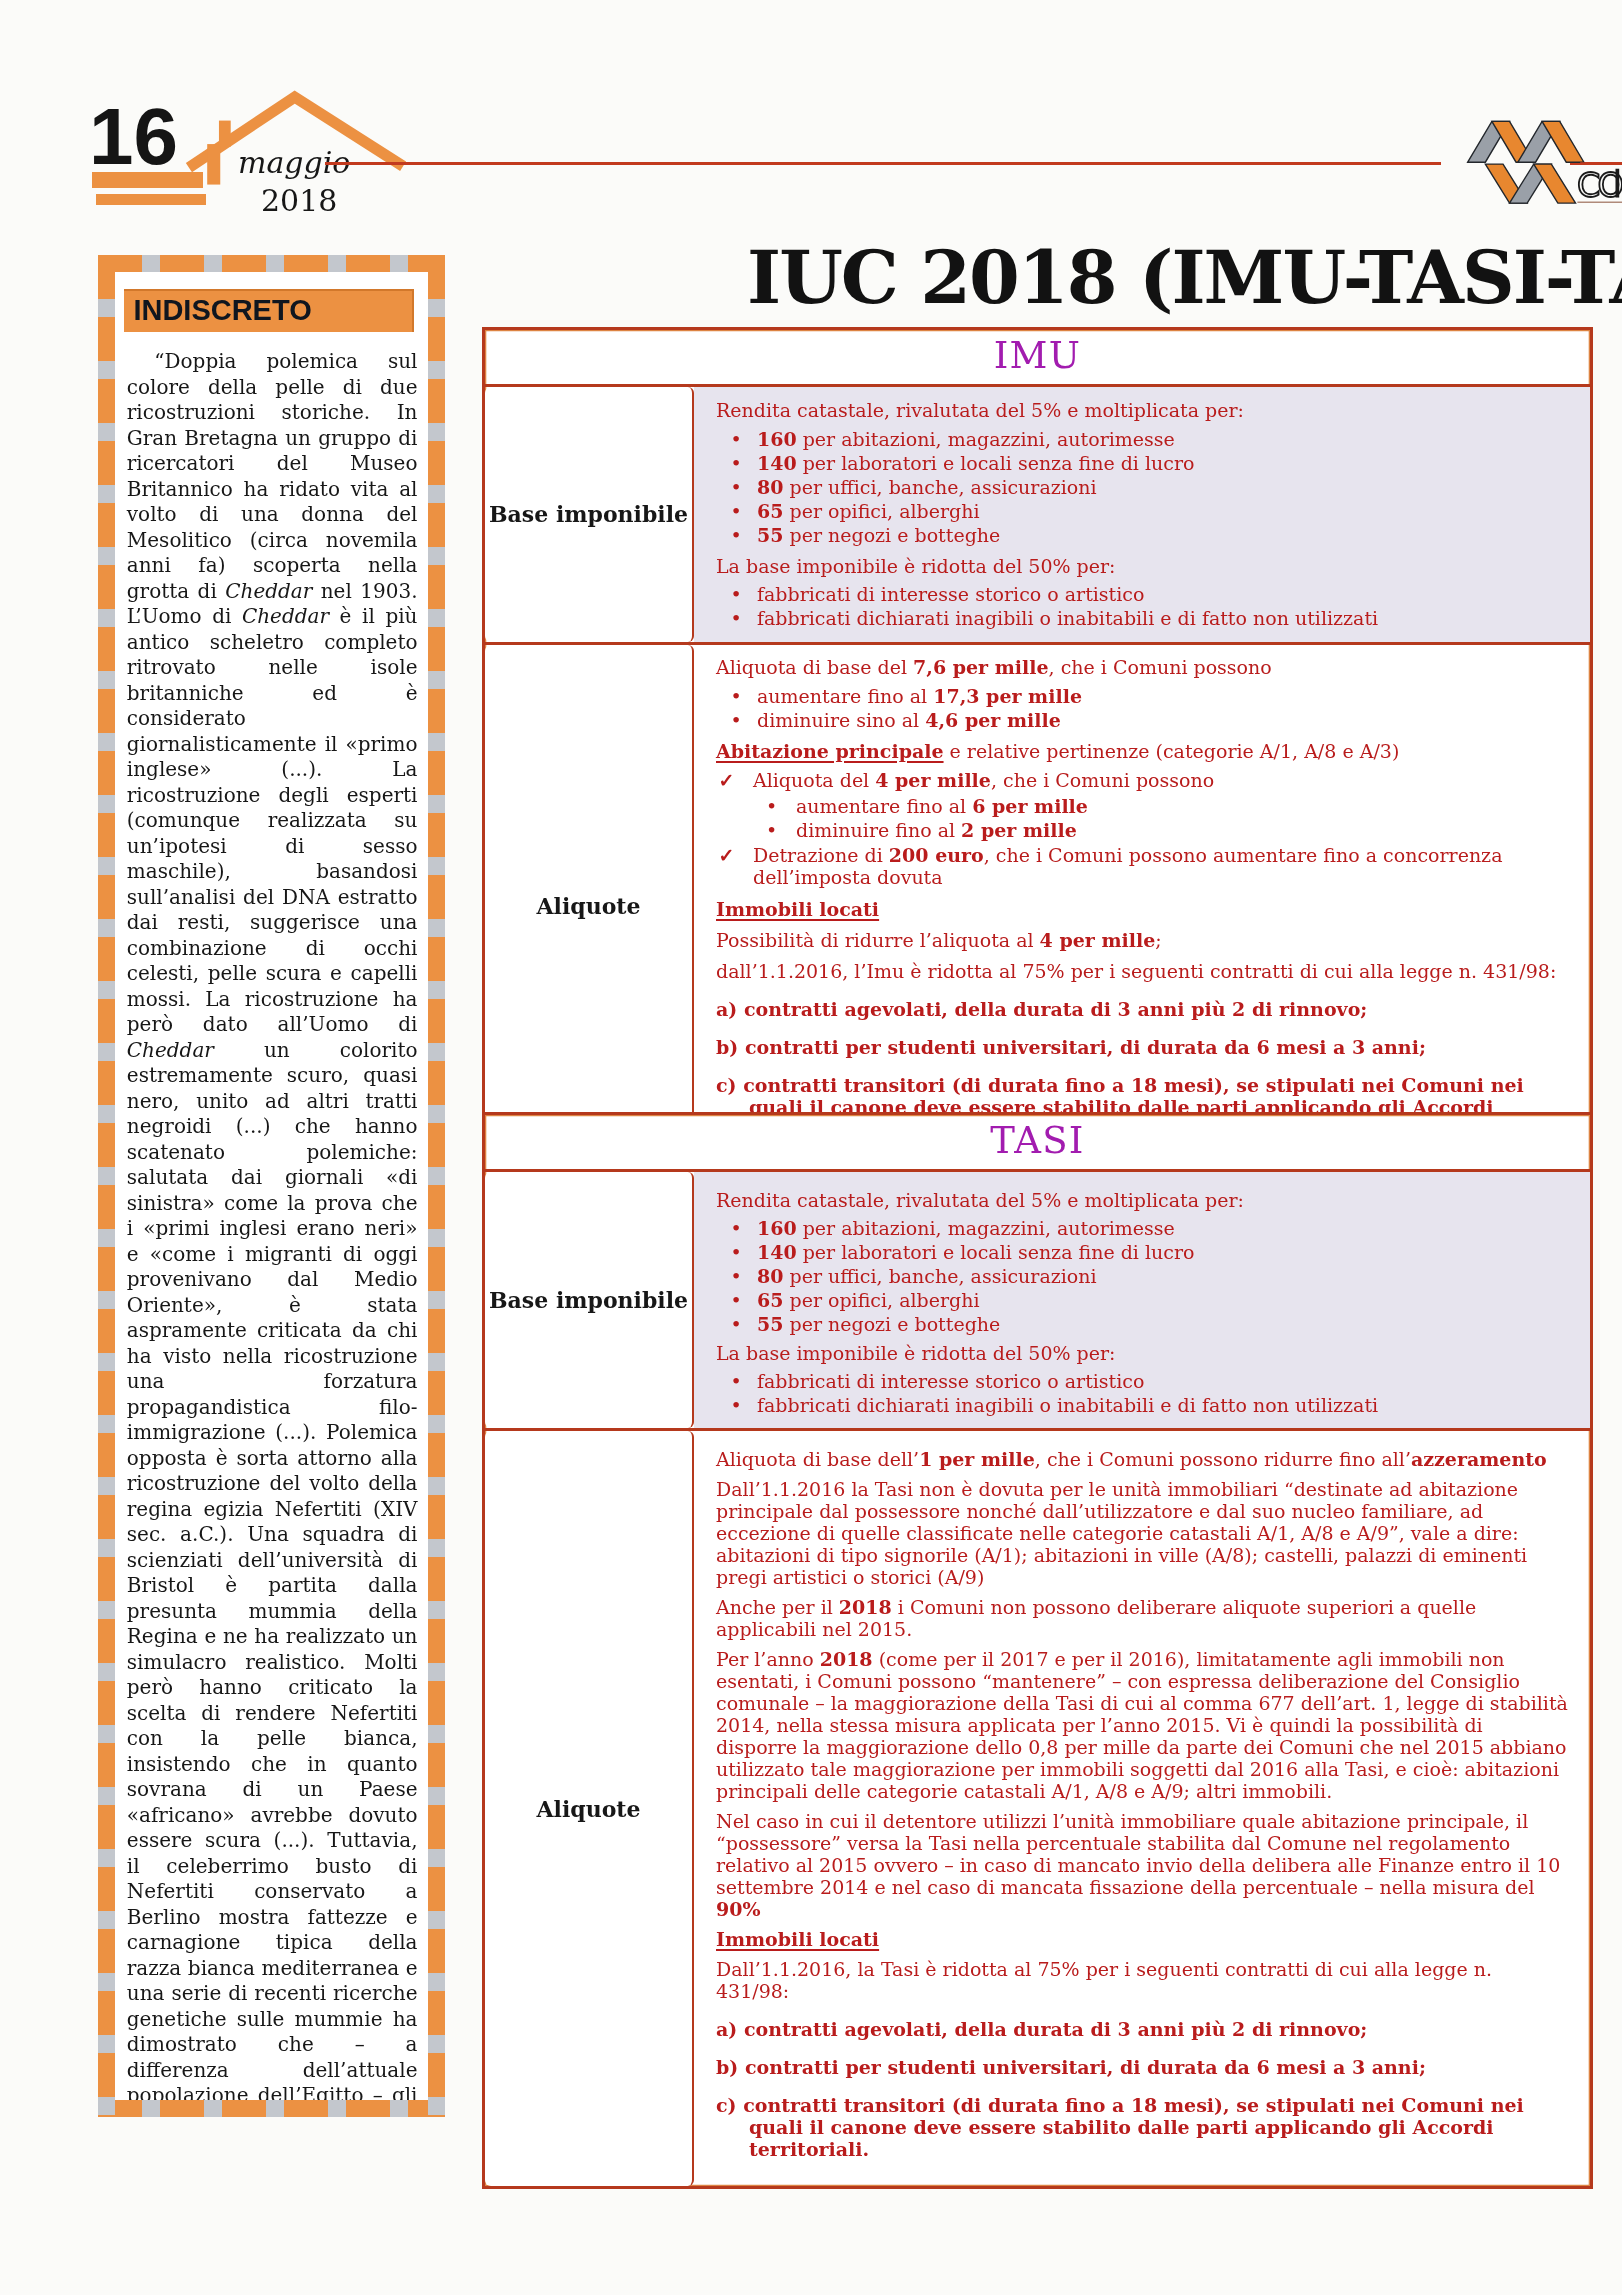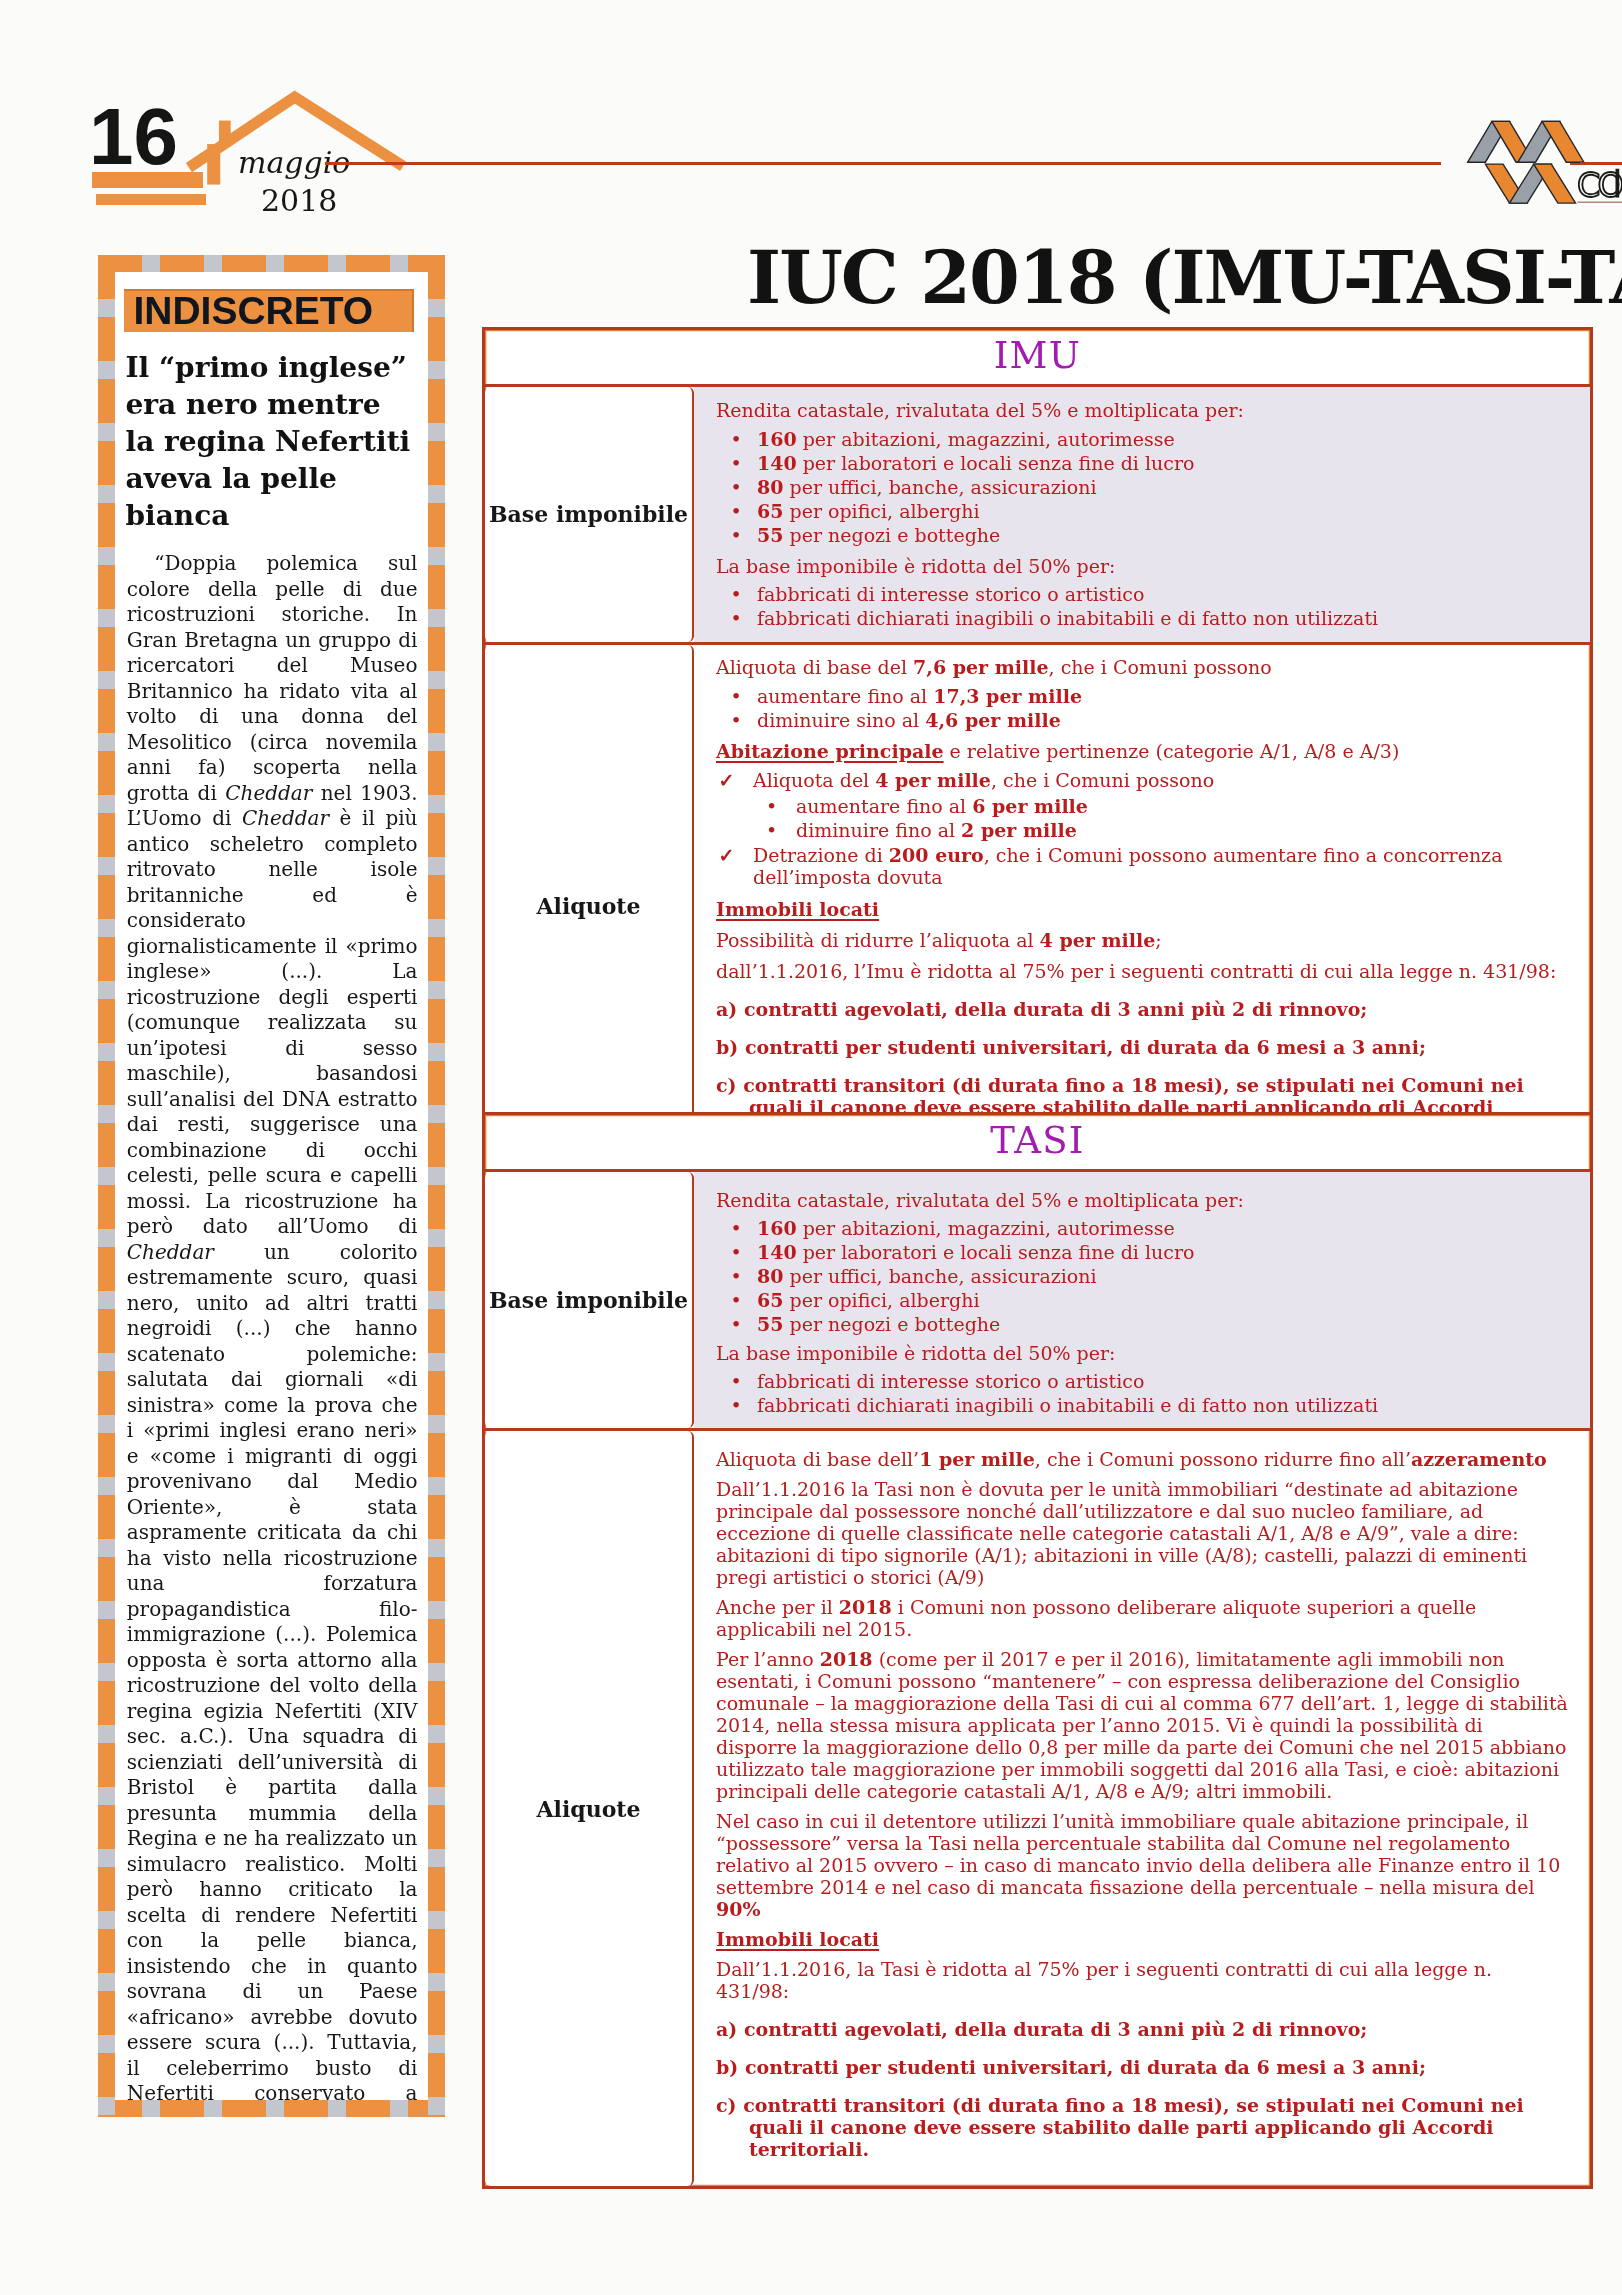--- a/index.html
+++ b/index.html
@@ -46,21 +46,21 @@
   .chk.v{width:17px;top:0;height:1862px;background:repeating-linear-gradient(180deg,#ec9142 0 44px,#c3c7cd 44px 62px);}
   #chk-top{top:0;}
   #chk-bottom{top:1845px;}
   #chk-left{left:0;}
   #chk-right{left:330px;}
   #indiscreto-inner{position:absolute;left:17px;top:17px;width:313px;height:1828px;background:#fff;overflow:hidden;}
   #kicker-bar{
     margin:17px 14.4px 0 9.2px;height:41px;background:#ec9142;
     border-top:2.6px solid #d2782b;border-right:2.6px solid #d2782b;
     font-family:"Liberation Sans",sans-serif;font-weight:bold;
-    font-size:39px;line-height:39px;letter-spacing:0px;color:#10161f;
+    font-size:29px;line-height:39px;letter-spacing:0px;color:#10161f;
     padding-left:9.2px;
   }
   #headline{margin:17px 9.2px 0 10.5px;font-weight:bold;font-size:28px;line-height:37px;color:#121212;}
   #article-body{margin:17px 10.5px 0 11.8px;font-size:20px;line-height:25.5px;text-align:justify;}
   #article-body p{margin:0;text-indent:27.5px;}
 
   
   .tbl{
     position:absolute;left:482px;width:1105px;
     background:#fff;
@@ -132,26 +132,20 @@
 
 <div class="abs" id="main-title">IUC 2018 (IMU-TASI-TA</div>
 
 <div class="abs" id="indiscreto">
   <div class="chk h" id="chk-top"></div>
   <div class="chk h" id="chk-bottom"></div>
   <div class="chk v" id="chk-left"></div>
   <div class="chk v" id="chk-right"></div>
   <div id="indiscreto-inner">
     <div id="kicker-bar">INDISCRETO</div>
-    <div id="headline">
-        <div>Il “primo inglese”</div>
-        <div>era nero mentre</div>
-        <div>la regina Nefertiti</div>
-        <div>aveva la pelle bianca</div>
-      </div>
     <div id="article-body">
         <p><span>“Doppia polemica sul colore della pelle di due ricostruzioni storiche. In Gran Bretagna un gruppo di ricercatori del Museo Britannico ha ridato vita al volto di una donna del Mesolitico (circa novemila anni fa) scoperta nella grotta di </span><span class="i">Cheddar</span><span> nel 1903. L’Uomo di </span><span class="i">Cheddar</span><span> è il più antico scheletro completo ritrovato nelle isole britanniche ed è considerato giornalisticamente il «primo inglese» (...). La ricostruzione degli esperti (comunque realizzata su un’ipotesi di sesso maschile), basandosi sull’analisi del DNA estratto dai resti, suggerisce una combinazione di occhi celesti, pelle scura e capelli mossi. La ricostruzione ha però dato all’Uomo di </span><span class="i">Cheddar</span><span> un colorito estremamente scuro, quasi nero, unito ad altri tratti negroidi (...) che hanno scatenato polemiche: salutata dai giornali «di sinistra» come la prova che i «primi inglesi erano neri» e «come i migranti di oggi provenivano dal Medio Oriente», è stata aspramente criticata da chi ha visto nella ricostruzione una forzatura propagandistica filo-immigrazione (...). Polemica opposta è sorta attorno alla ricostruzione del volto della regina egizia Nefertiti (XIV sec. a.C.). Una squadra di scienziati dell’università di Bristol è partita dalla presunta mummia della Regina e ne ha realizzato un simulacro realistico. Molti però hanno criticato la scelta di rendere Nefertiti con la pelle bianca, insistendo che in quanto sovrana di un Paese «africano» avrebbe dovuto essere scura (...). Tuttavia, il celeberrimo busto di Nefertiti conservato a Berlino mostra fattezze e carnagione tipica della razza bianca mediterranea e una serie di recenti ricerche genetiche sulle mummie ha dimostrato che – a differenza dell’attuale popolazione dell’Egitto – gli antichi sudditi dei Faraoni non possedevano influenze genetiche sub-sahariane, ma stretti legami con le popolazioni bianche del Medio Oriente”.</span></p>
       </div>
   </div>
 </div>
 
 <div class="tbl" id="tbl-imu" data-table="0">
   <div class="tbl-head tbl-title">IMU</div>
   <div class="tbl-body">
       <div class="tbl-row">

